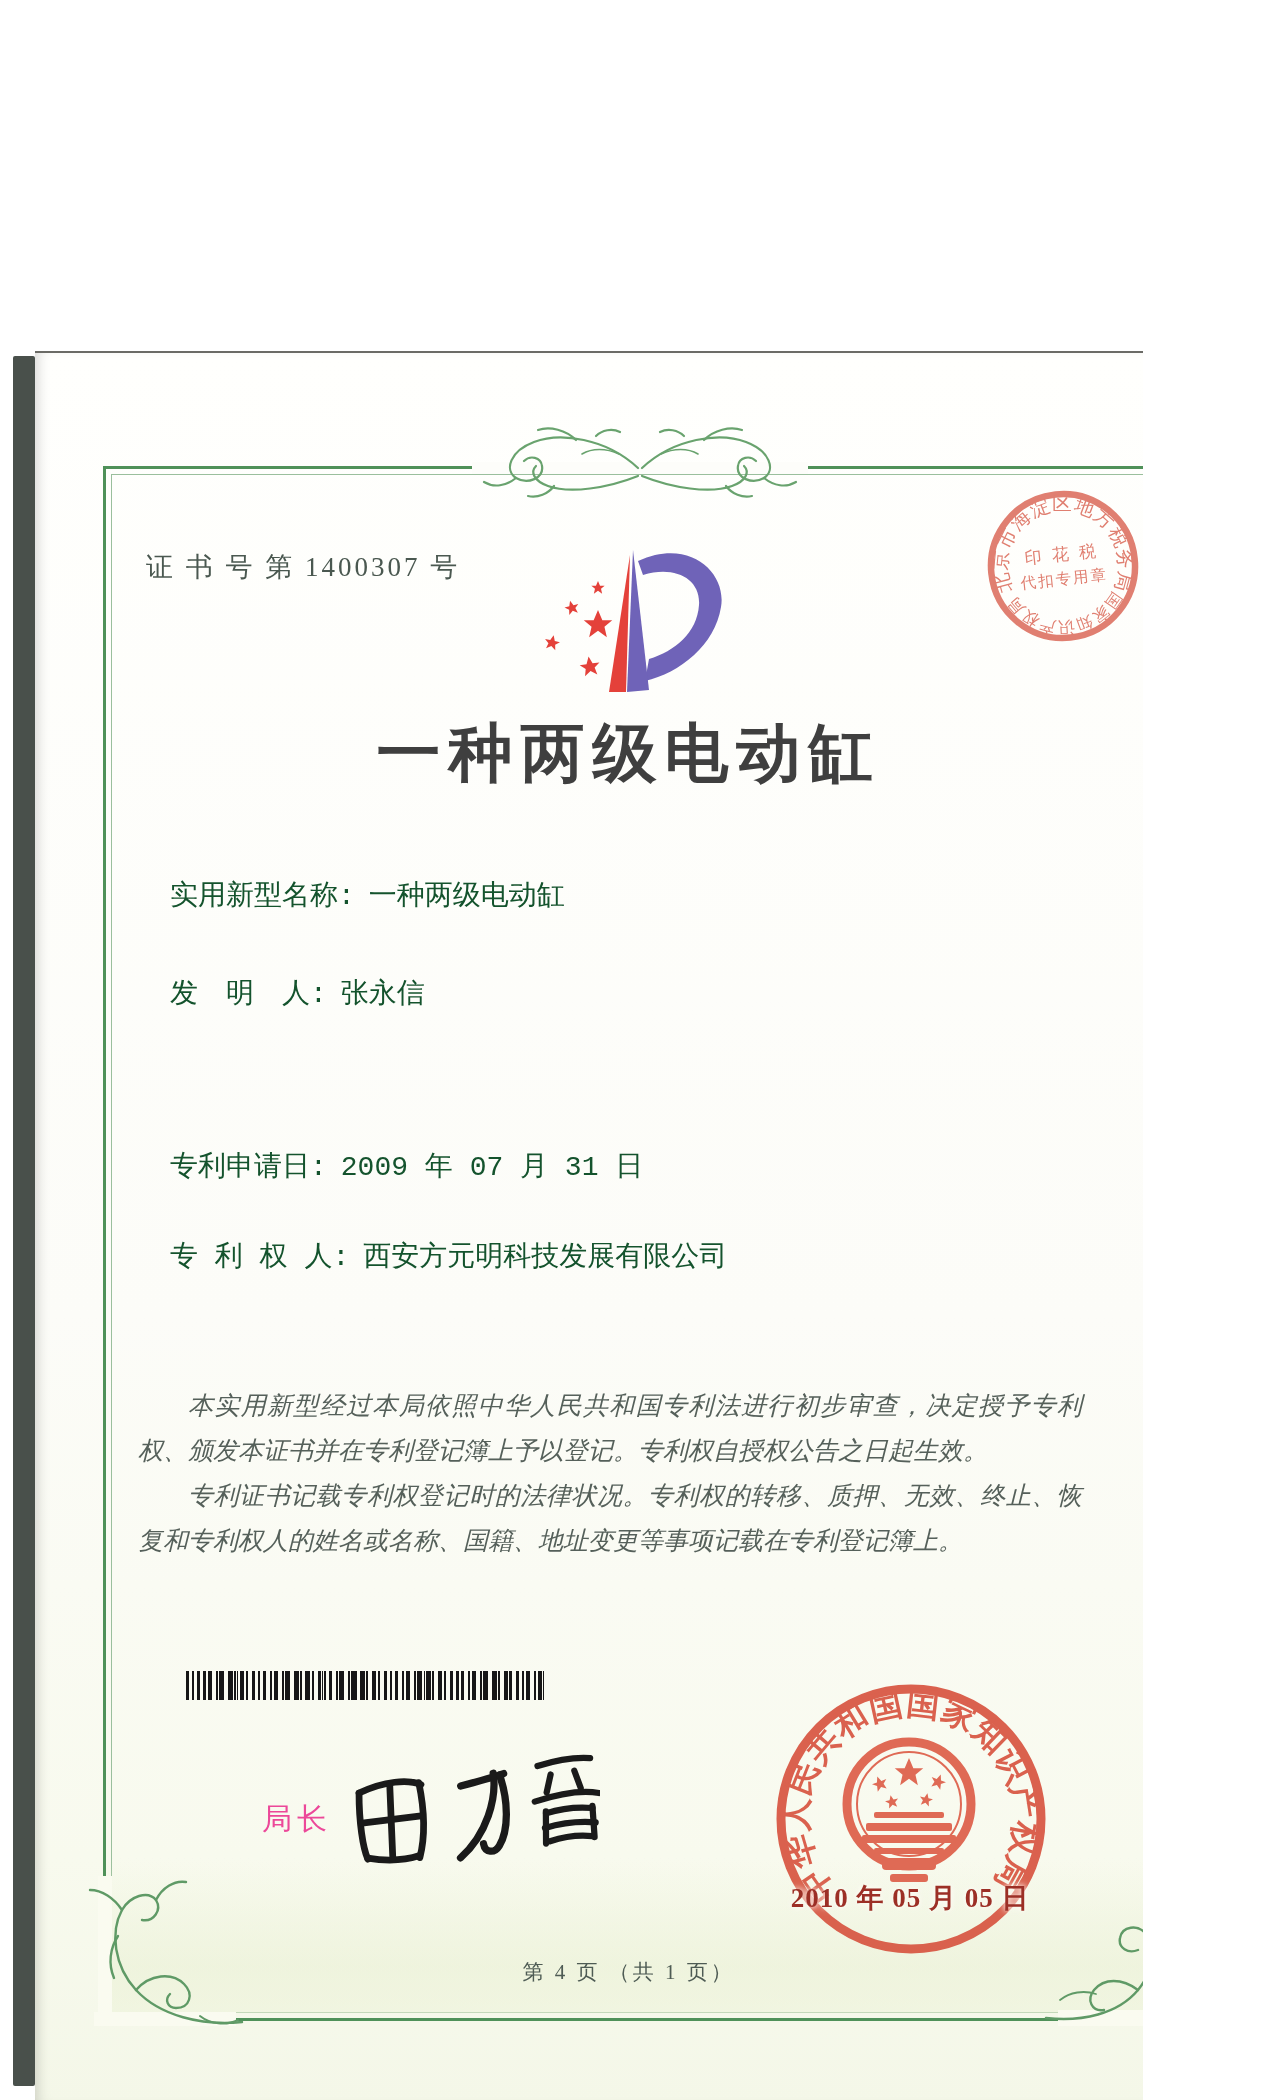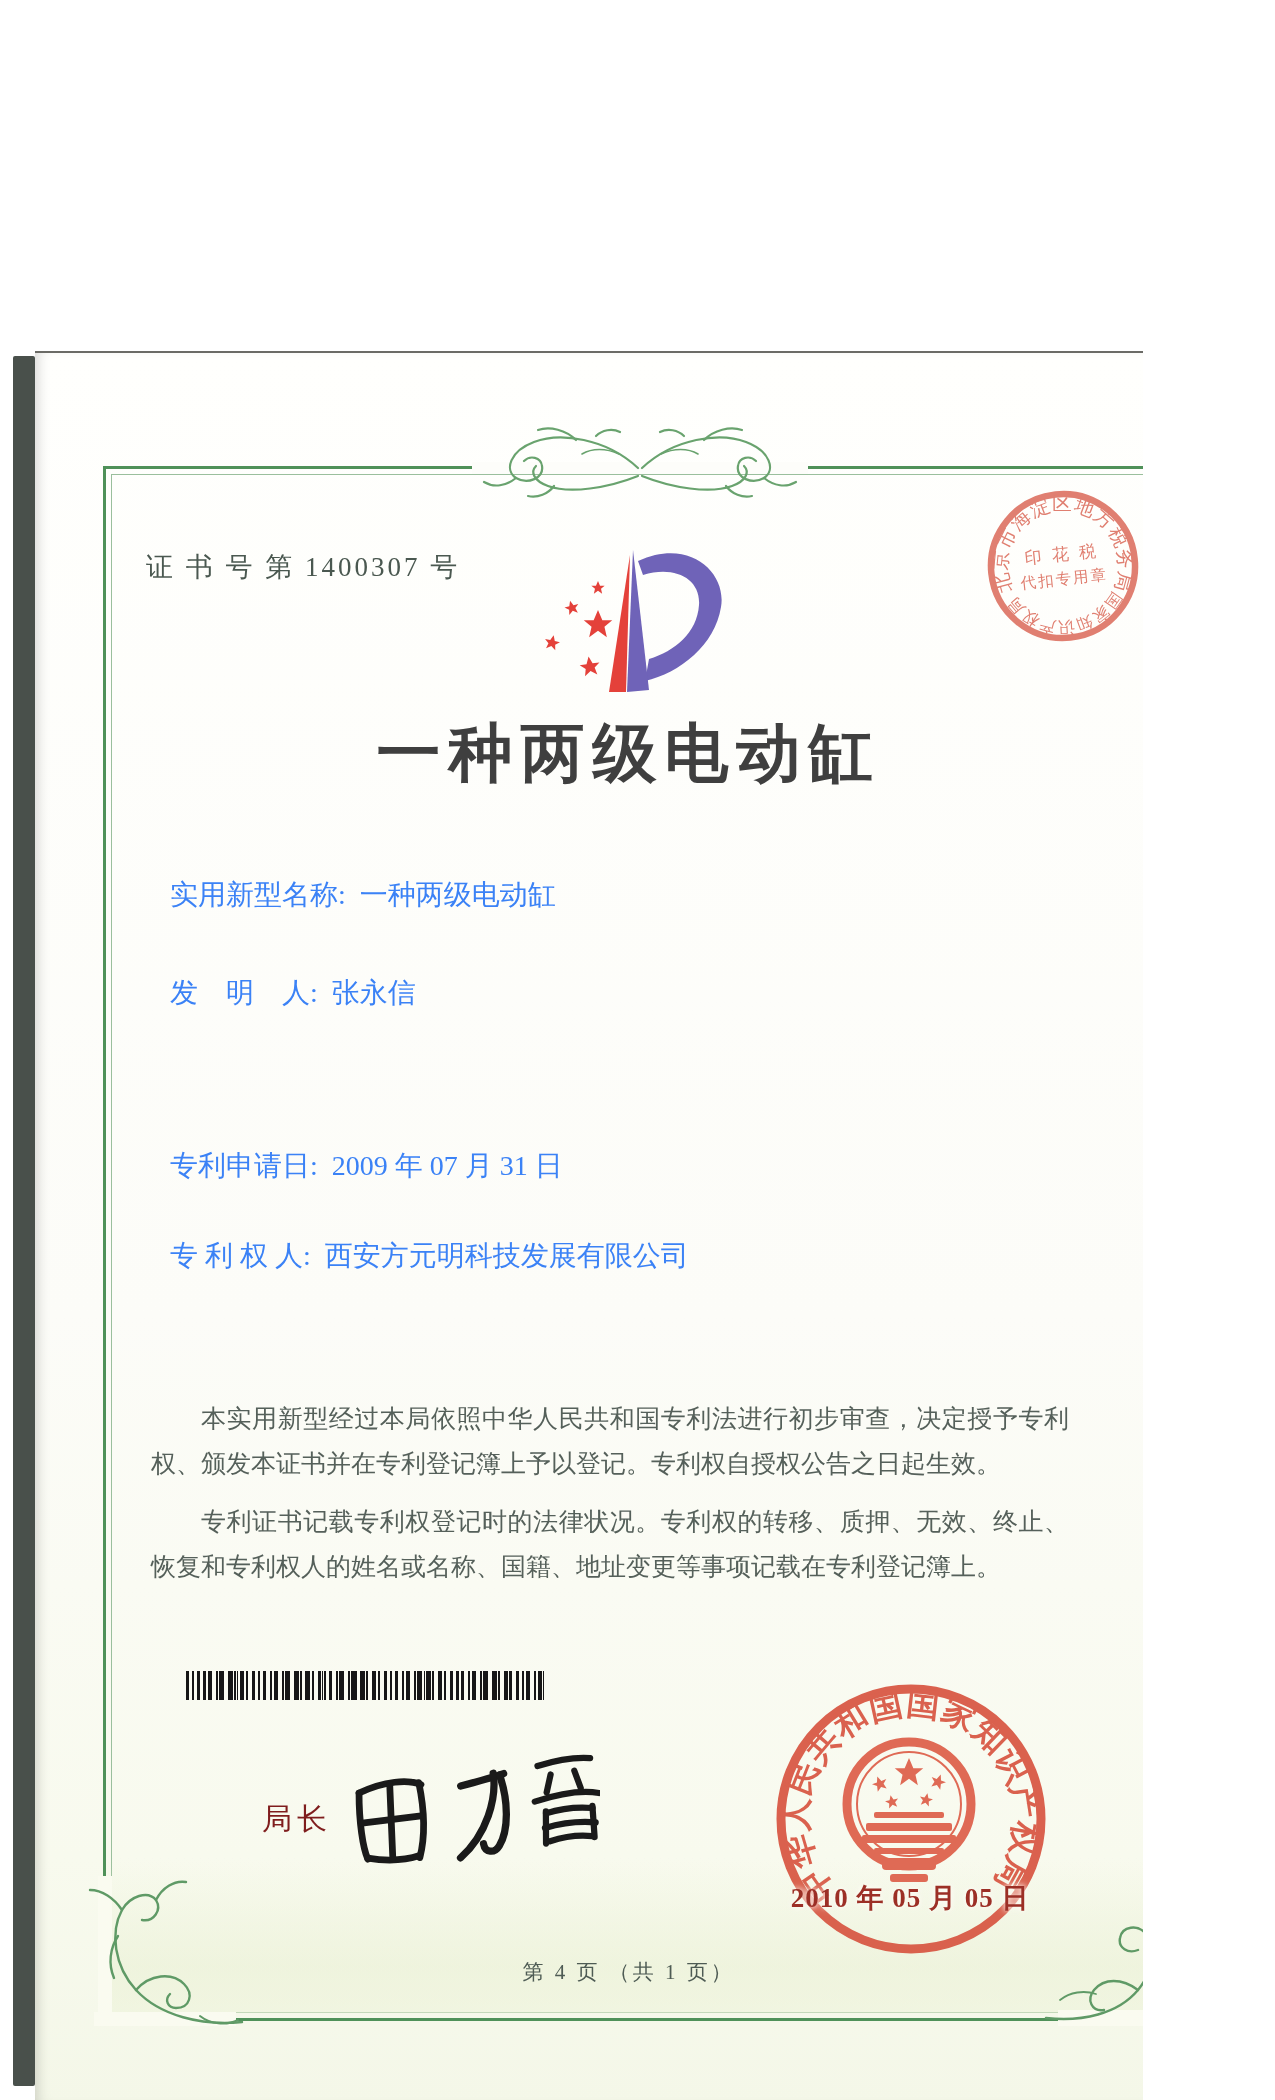--- a/index.html
+++ b/index.html
@@ -15,33 +15,33 @@
 
   .frame{left:103px;top:466px;width:1051px;height:1549px;border:3px solid #4f9159;}
   .frame-inner{position:absolute;left:5px;top:5px;right:5px;bottom:5px;border:1px solid #9abf9d;}
   .tint{left:106px;top:1858px;width:1045px;height:155px;pointer-events:none;
         background:linear-gradient(180deg,rgba(230,238,205,0) 0%,rgba(230,238,205,.45) 70%,rgba(236,242,215,.5) 100%);}
 
   .certno{left:146px;top:549px;font-size:27px;letter-spacing:3px;color:#4a5850;}
   .title{left:103px;top:710px;width:1051px;text-align:center;font-size:64px;font-weight:600;
          letter-spacing:8px;color:#3f3f3f;}
 
-  .row{left:170px;font-size:28px;color:#3b82f6;white-space:nowrap;}
+  .row{left:170px;font-size:28px;color:#14532d;white-space:nowrap;font-family:Liberation Mono, monospace;}
   .row .val{margin-left:14px;}
 
   .paras{left:138px;top:1383px;width:944px;font-size:25px;line-height:45px;color:#55605a;text-align:justify;}
-  .paras p{margin:13px;text-indent:2em;}
+  .paras p{margin:0;text-indent:2em;font-style:italic;}
 
   .barcode{left:186px;top:1671px;width:358px;height:29px;
     background-image:
       repeating-linear-gradient(90deg,#161616 0 2px,transparent 2px 6px),
       repeating-linear-gradient(90deg,#161616 0 3px,transparent 3px 11px),
       repeating-linear-gradient(90deg,#161616 0 1px,transparent 1px 17px);}
 
-  .sig-role{left:262px;top:1799px;font-size:30px;letter-spacing:5px;color:#7f1d1d;
+  .sig-role{left:262px;top:1799px;font-size:30px;letter-spacing:5px;color:#ec4899;
             font-family:Liberation Sans, sans-serif;}
   .sig-name-vis{left:340px;top:1752px;width:260px;height:125px;}
   .sig-name-data{left:360px;top:1870px;font-size:10px;color:transparent;height:1px;overflow:hidden;}
 
   .seal-date{left:790px;top:1880px;width:240px;text-align:center;font-size:27px;font-weight:600;
              color:#9c2f26;letter-spacing:1px;
              text-shadow:0 0 5px rgba(255,252,245,.95),0 0 9px rgba(255,252,245,.9);}
 
   .footer{left:103px;top:1958px;width:1051px;text-align:center;font-size:21px;
           letter-spacing:3px;color:#4e5b54;}

